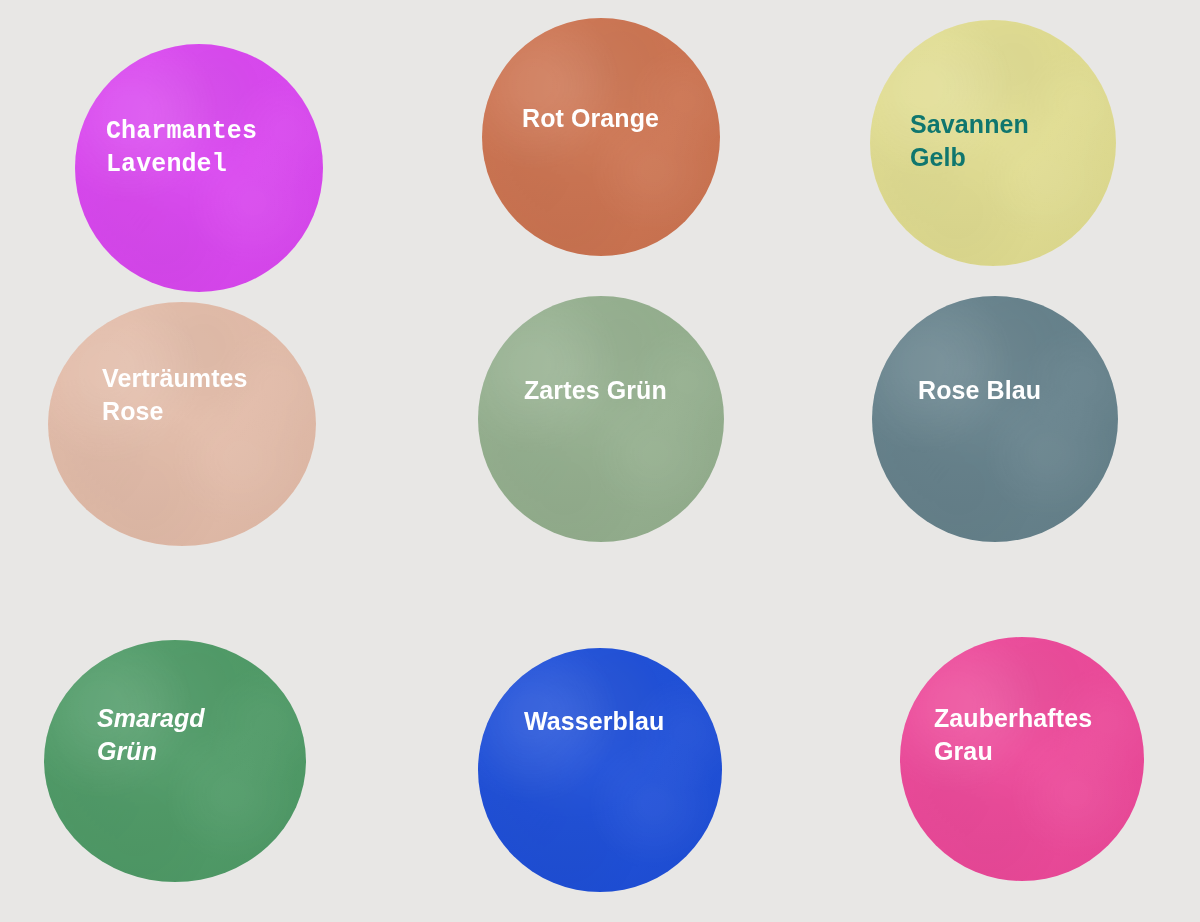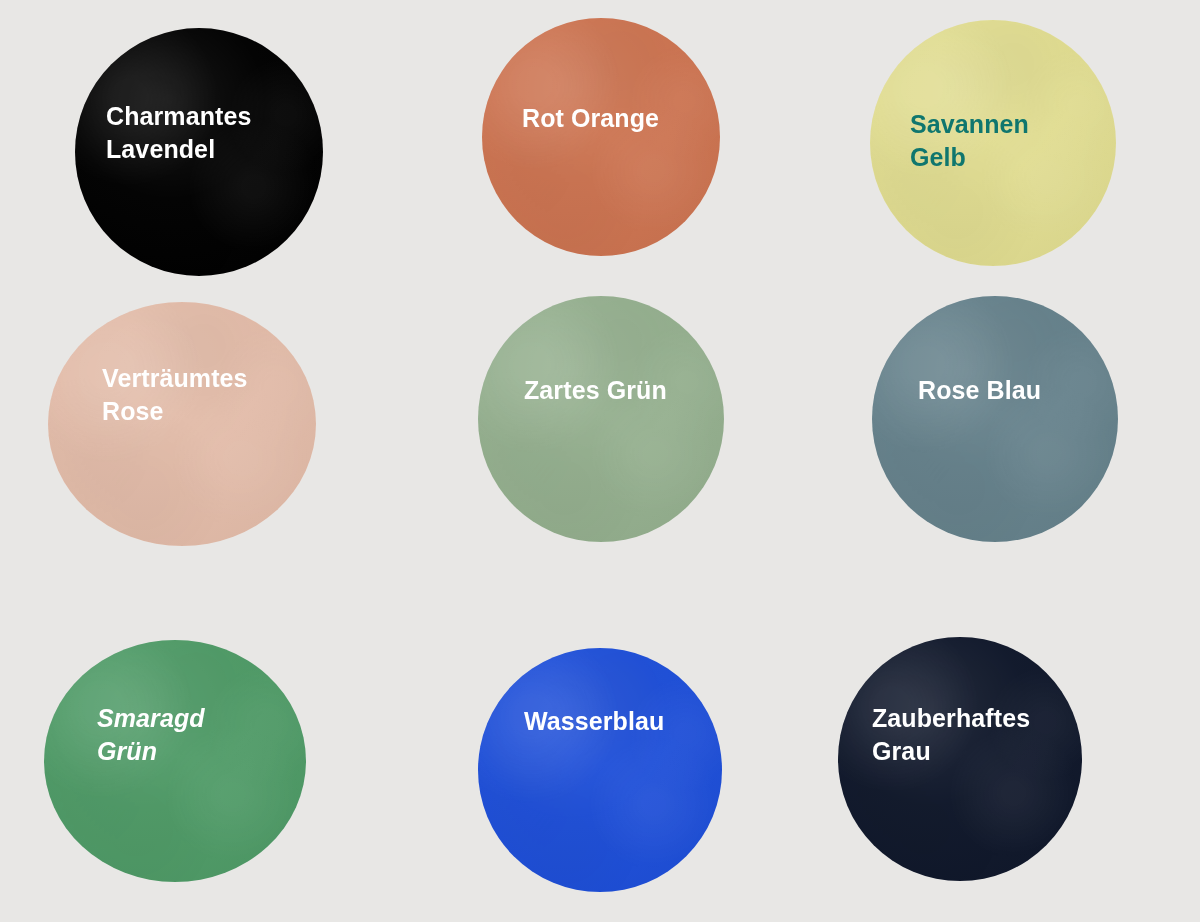--- a/index.html
+++ b/index.html
@@ -66,21 +66,21 @@
     letter-spacing: 0.1px;
     white-space: pre-line;
     z-index: 2;
   }
 </style>
 </head>
 <body style="background: rgb(232, 231, 229);">
 
 <div id="palette-board">
 
-  <div class="swatch" style="left: 75px; top: 28px; width: 248px; height: 248px; background-color: #000000;">
+  <div class="swatch" style="left: 75px; top: 44px; width: 248px; height: 248px; background-color: #d946ef; font-family: Liberation Mono, monospace;">
     <div class="shade"></div>
     <div class="texture"></div>
     <div class="swatch-label" style="top: 72px; padding-left: 31px; color: rgb(255, 255, 255);">Charmantes
 Lavendel</div>
   </div>
 
   <div class="swatch" style="left: 482px; top: 18px; width: 238px; height: 238px; background-color: rgb(204, 115, 80);">
     <div class="shade"></div>
     <div class="texture"></div>
     <div class="swatch-label" style="top: 84px; padding-left: 40px; color: rgb(255, 255, 255);">Rot Orange</div>
@@ -118,20 +118,20 @@
     <div class="swatch-label" style="top: 62px; padding-left: 53px; color: rgb(255, 255, 255);">Smaragd
 Grün</div>
   </div>
 
   <div class="swatch" style="left: 478px; top: 648px; width: 244px; height: 244px; background-color: #1d4ed8;">
     <div class="shade"></div>
     <div class="texture"></div>
     <div class="swatch-label" style="top: 57px; padding-left: 46px; color: rgb(255, 255, 255);">Wasserblau</div>
   </div>
 
-  <div class="swatch" style="left: 838px; top: 637px; width: 244px; height: 244px; background-color: #0f172a;">
+  <div class="swatch" style="left: 900px; top: 637px; width: 244px; height: 244px; background-color: #ec4899;">
     <div class="shade"></div>
     <div class="texture"></div>
     <div class="swatch-label" style="top: 65px; padding-left: 34px; color: rgb(255, 255, 255);">Zauberhaftes
 Grau</div>
   </div>
 
 </div>
 
 </body></html>

